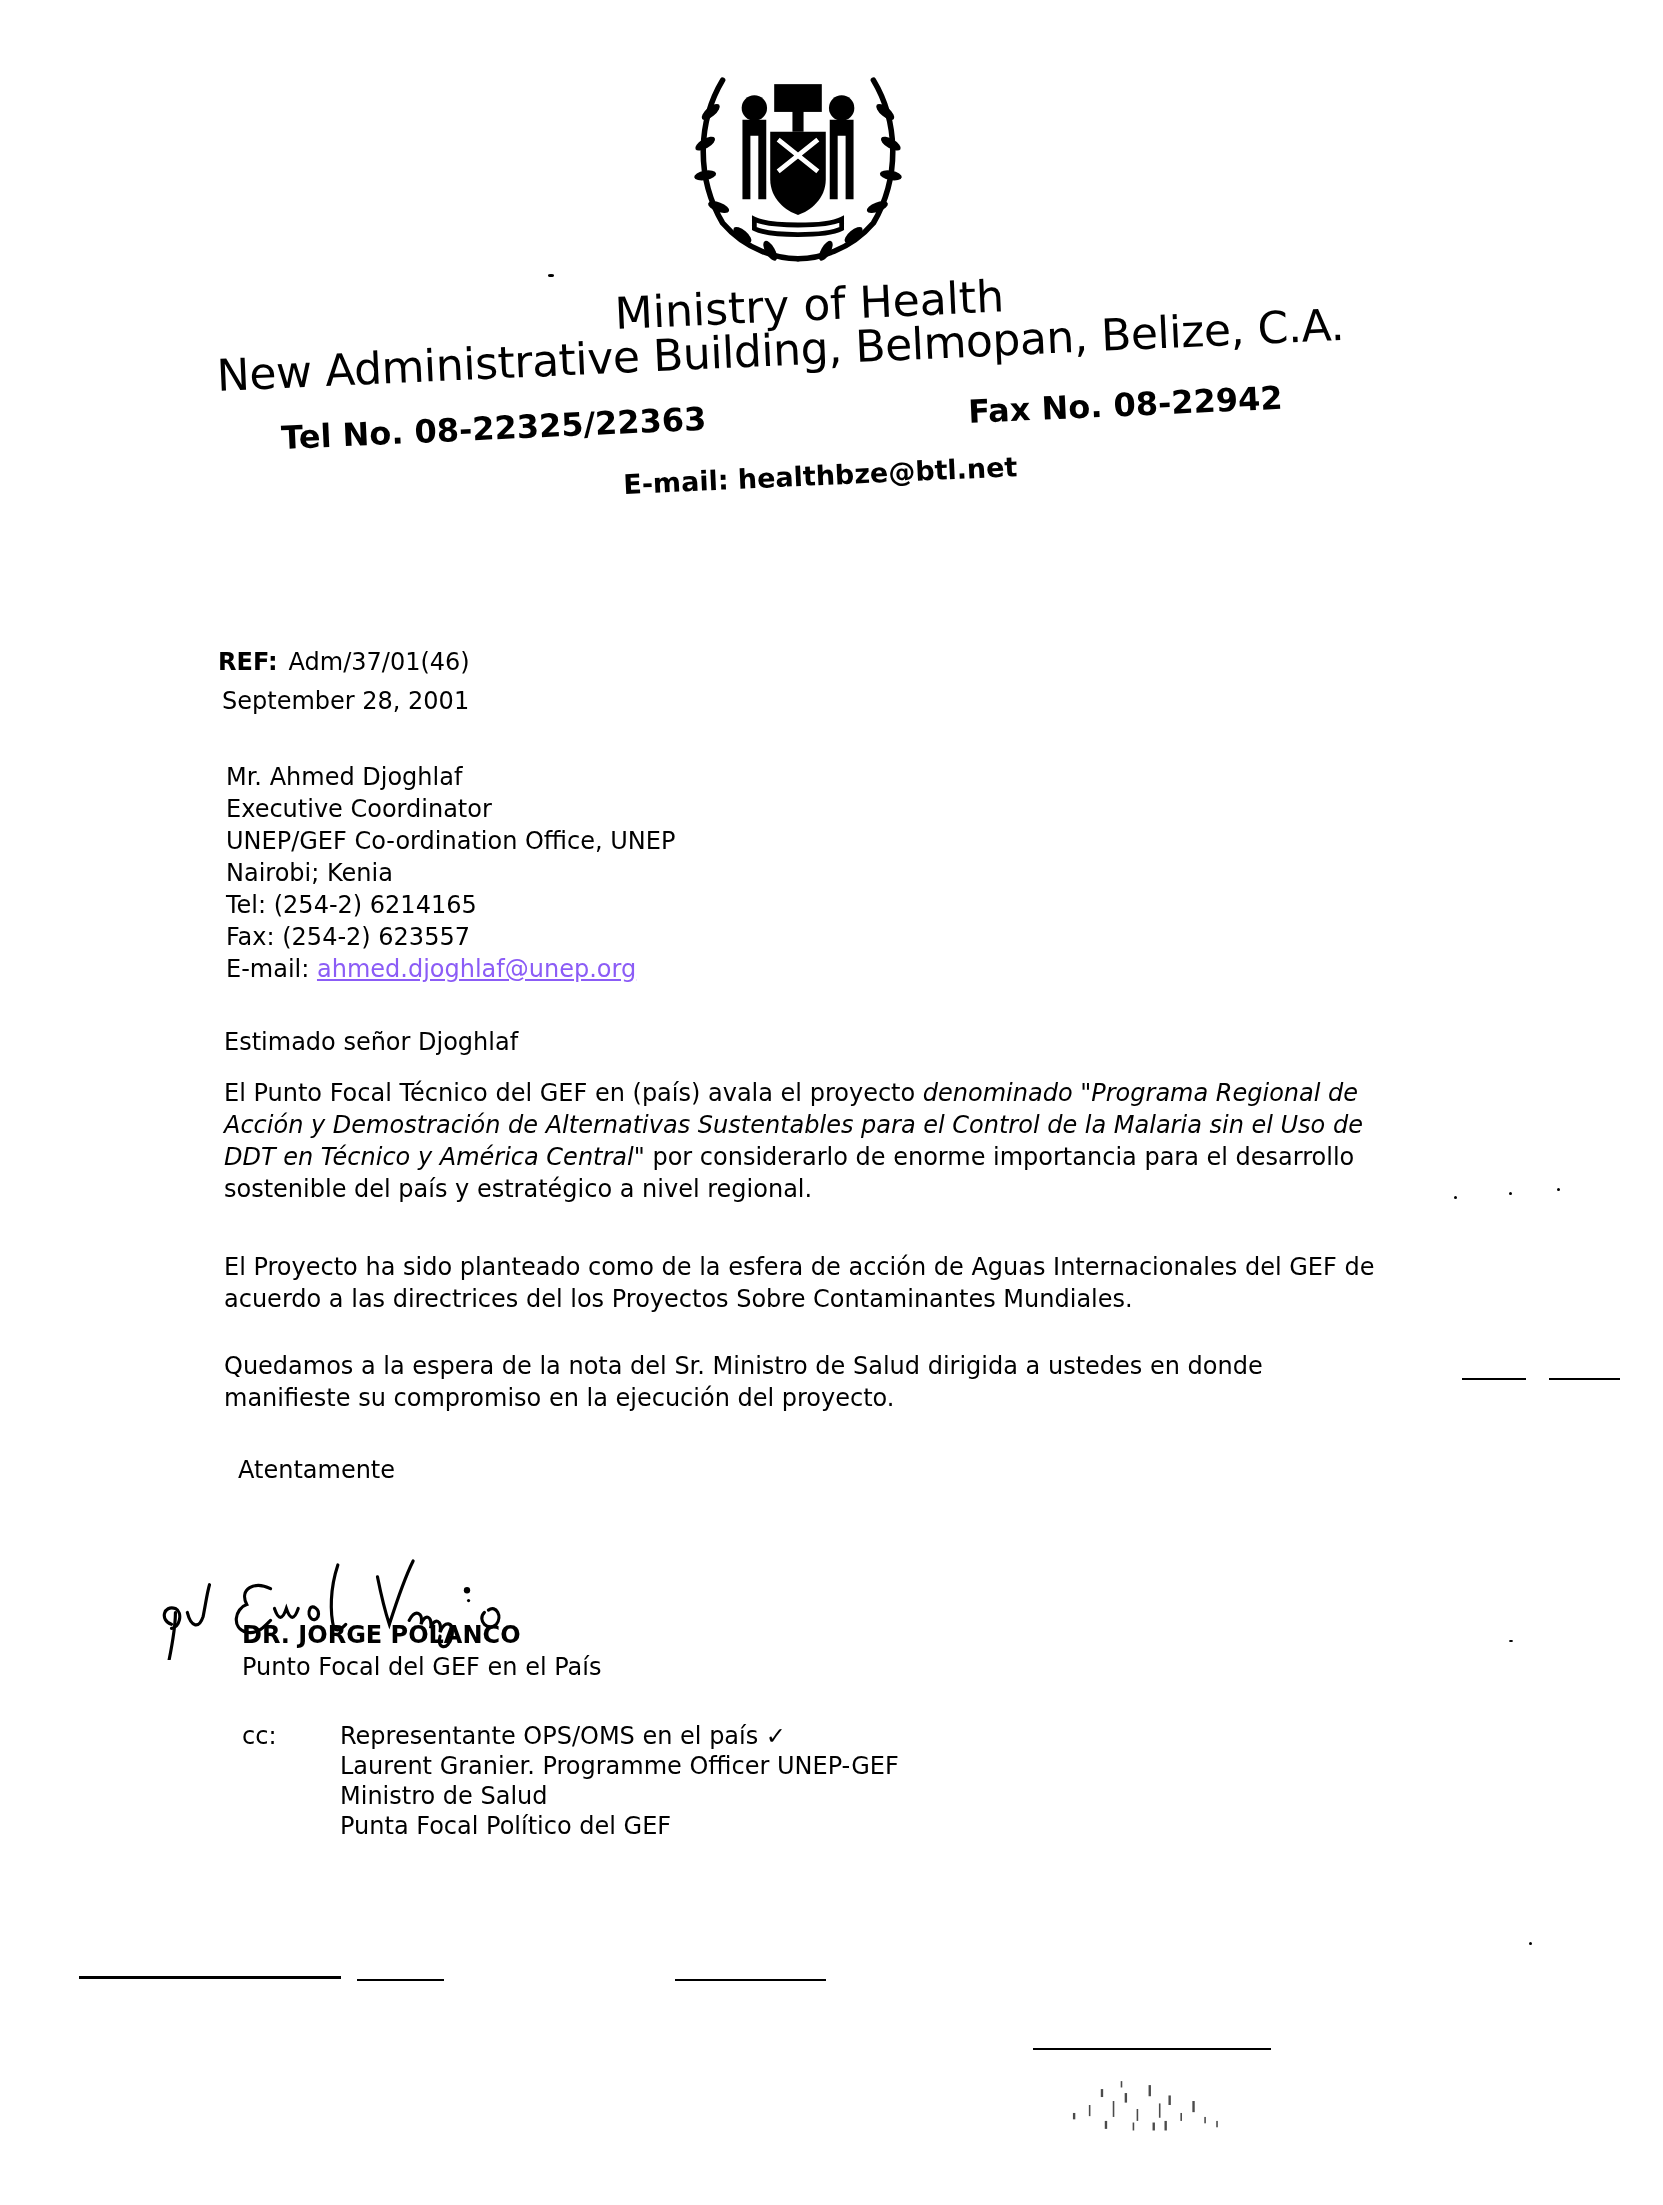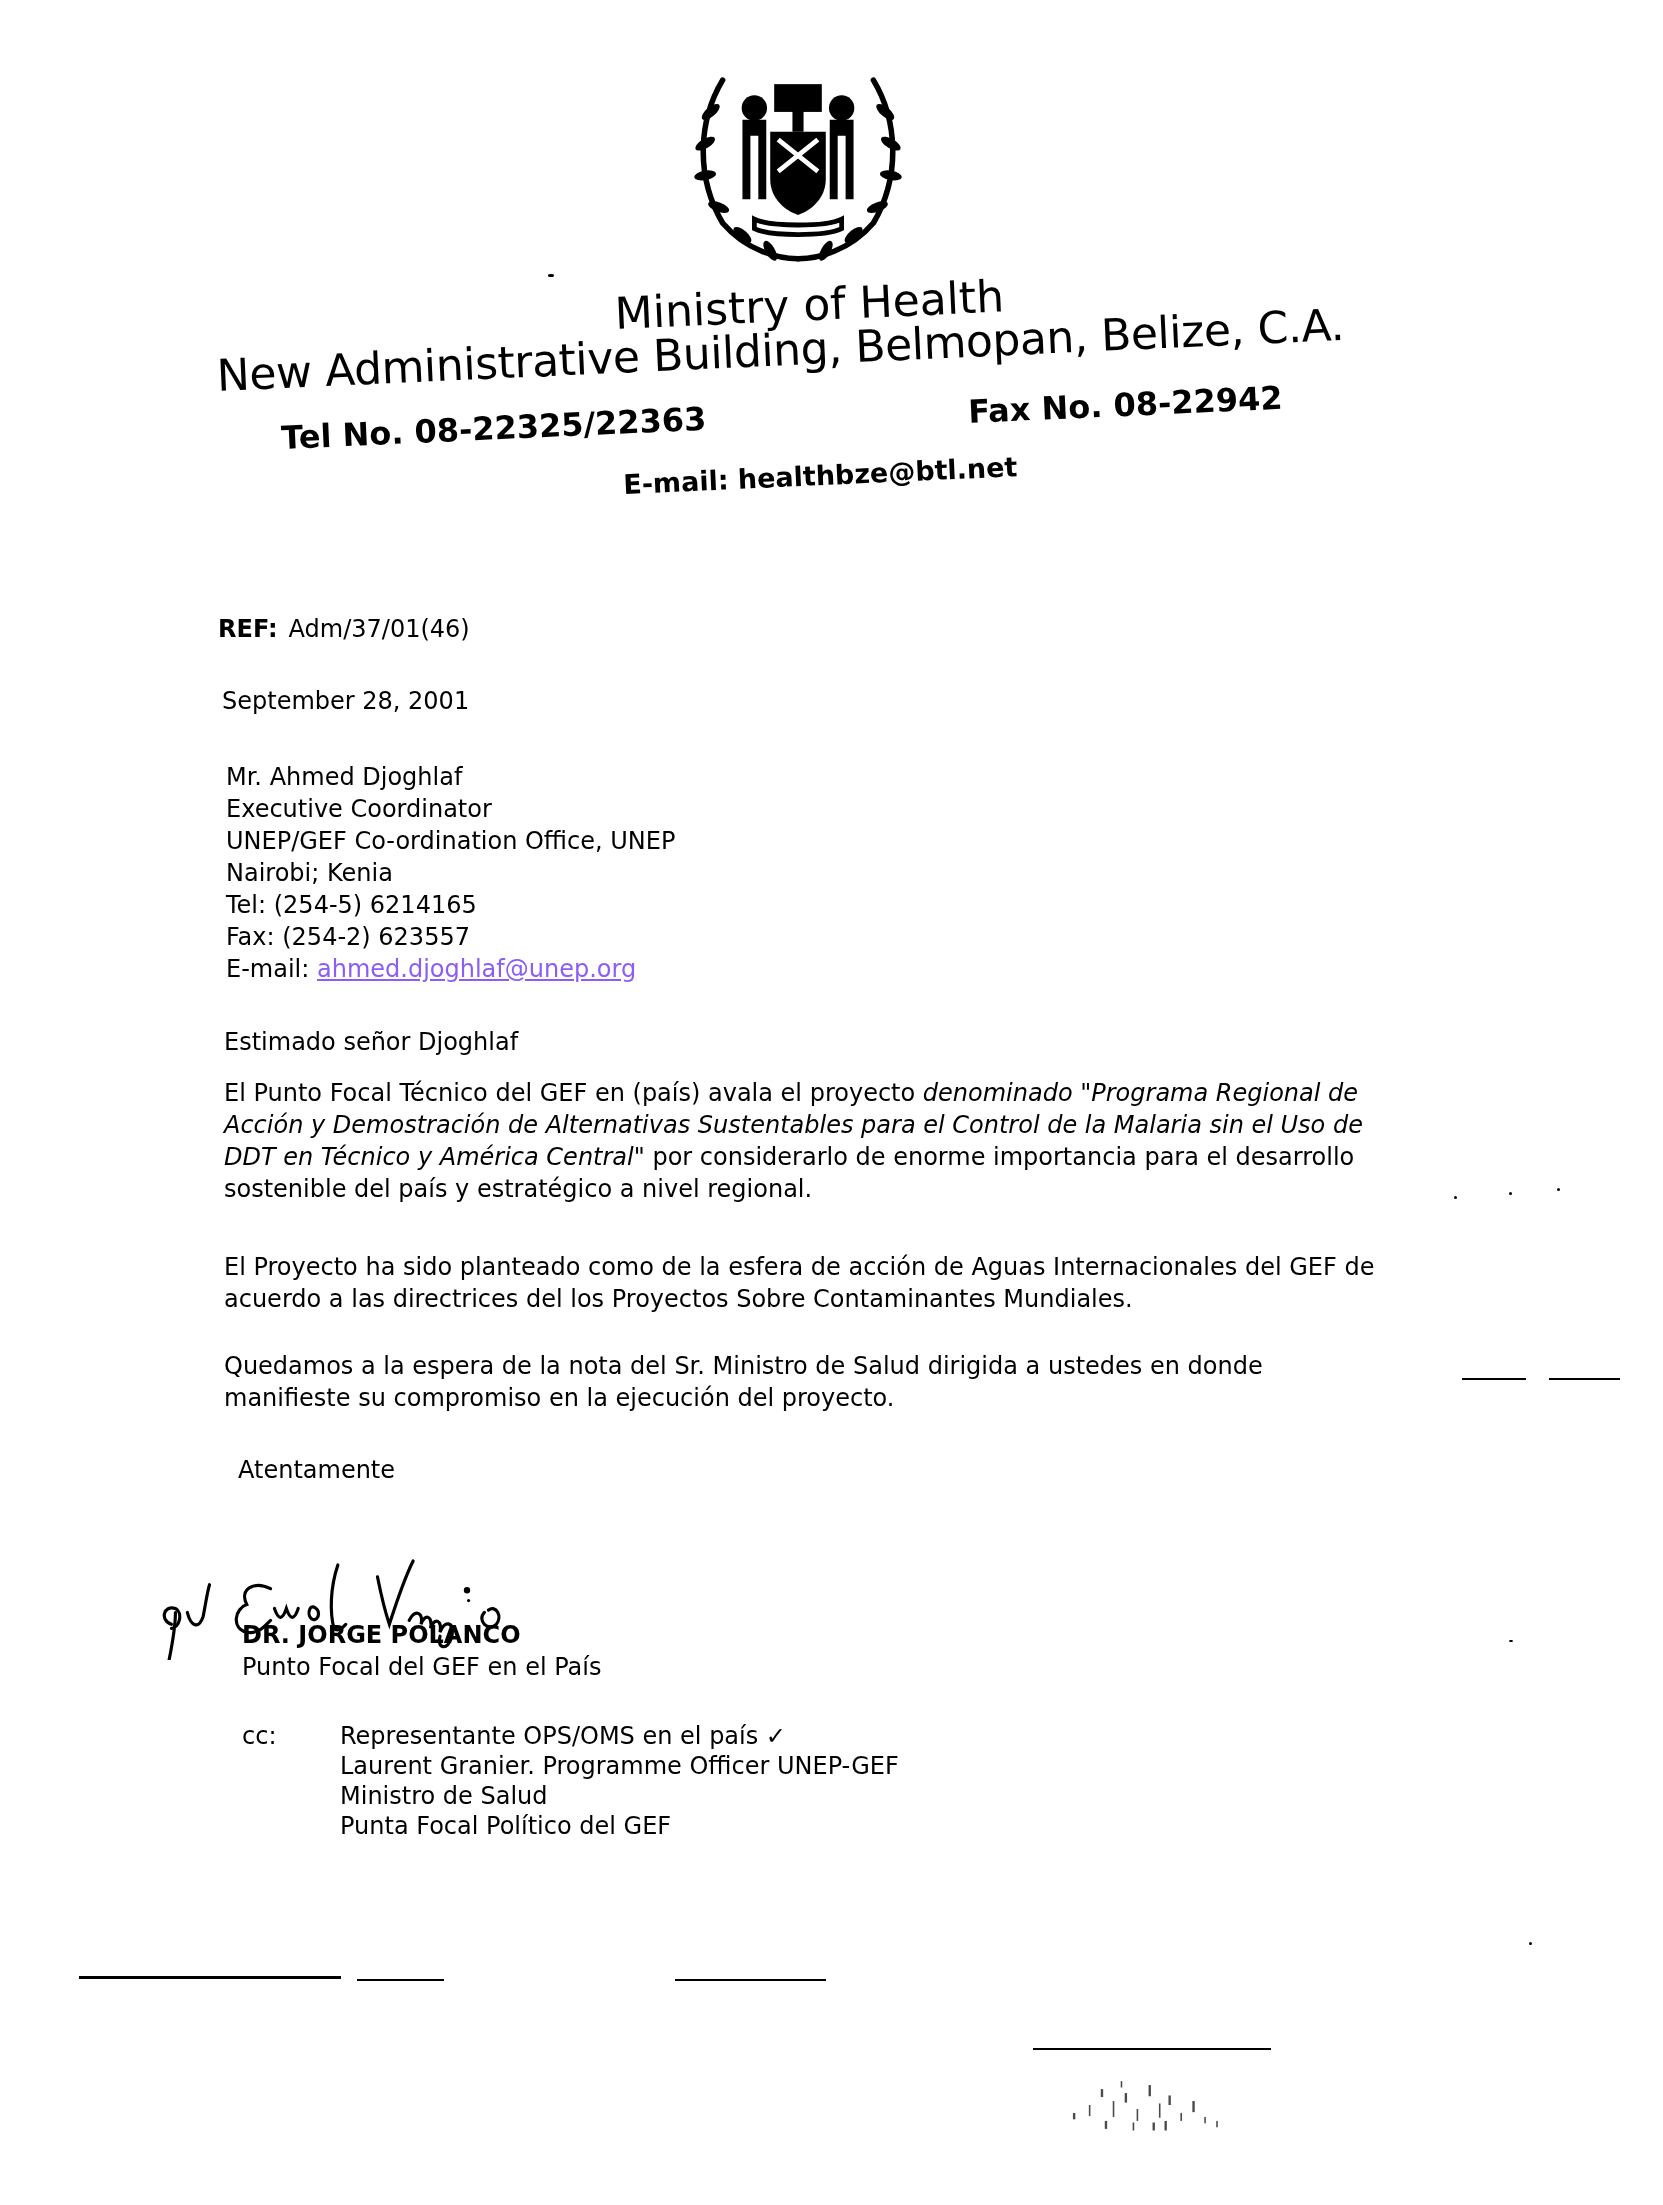--- a/index.html
+++ b/index.html
@@ -7,21 +7,21 @@
          font-family: "DejaVu Sans", sans-serif; color: #000; }
   .abs { position: absolute; white-space: nowrap; }
   .crest { position: absolute; left: 675px; top: 64px; width: 246px; height: 199px; }
   .hdr { transform-origin: left bottom; }
   .h-ministry { left: 616px; top: 288px; font-size: 44px; transform: rotate(-2.6deg); }
   .h-address { left: 218px; top: 350px; font-size: 44px; transform: rotate(-2.6deg); letter-spacing: -0.4px; }
   .h-tel { left: 282px; top: 419px; font-size: 32px; font-weight: bold; transform: rotate(-2.6deg); }
   .h-fax { left: 969px; top: 393px; font-size: 32px; font-weight: bold; transform: rotate(-2.6deg); }
   .h-email { left: 624px; top: 469px; font-size: 27px; font-weight: bold; transform: rotate(-2.6deg); }
   .txt { font-size: 24px; line-height: 32px; }
-  .ref { left: 218px; top: 613px; }
+  .ref { left: 218px; top: 646px; }
   .ref b { font-weight: bold; margin-right: 11px; }
   .date { left: 222px; top: 685px; }
   .addr { left: 226px; top: 761px; }
   .addr div { height: 32px; }
   .addr a { color: #8b5cf6; text-decoration: underline; }
   .salut { left: 224px; top: 1026px; }
   .para { left: 224px; width: 1350px; white-space: normal; }
   .p1 { top: 1077px; }
   .p2 { top: 1251px; }
   .p3 { top: 1350px; }
@@ -80,21 +80,21 @@
   <b>REF:</b><span>Adm/37/01(46)</span>
 </div>
 
 <div class="abs txt date">September 28, 2001</div>
 
 <div class="abs txt addr">
   <div>Mr. Ahmed Djoghlaf</div>
   <div>Executive Coordinator</div>
   <div>UNEP/GEF Co-ordination Office, UNEP</div>
   <div>Nairobi; Kenia</div>
-  <div>Tel: (254-5) 6214165</div>
+  <div>Tel: (254-2) 6214165</div>
   <div>Fax: (254-2) 623557</div>
   <div><span>E-mail: </span><a>ahmed.djoghlaf@unep.org</a></div>
 </div>
 
 <div class="abs txt salut">Estimado señor Djoghlaf</div>
 
 <div class="abs txt para p1">
   <div class="line"><span>El Punto Focal Técnico del GEF en (país) avala el proyecto </span><span class="it">denominado "Programa Regional de</span></div>
   <div class="line it">Acción y Demostración de Alternativas Sustentables para el Control de la Malaria sin el Uso de</div>
   <div class="line"><span class="it">DDT en Técnico y América Central"</span><span> por considerarlo de enorme importancia para el desarrollo</span></div>

